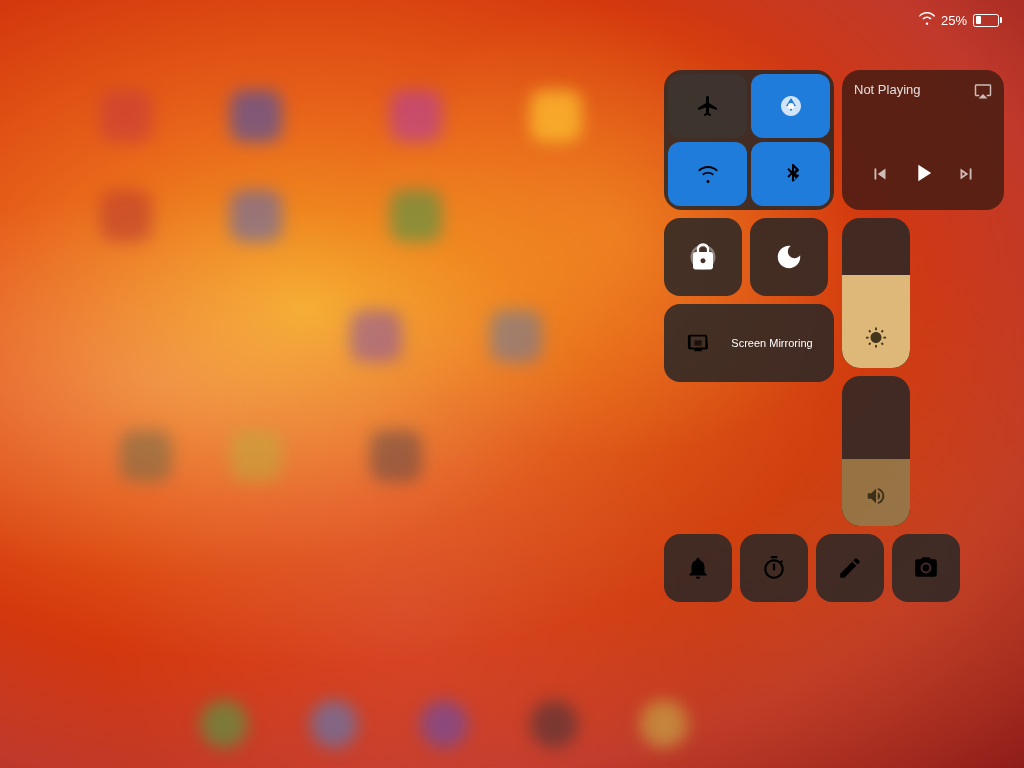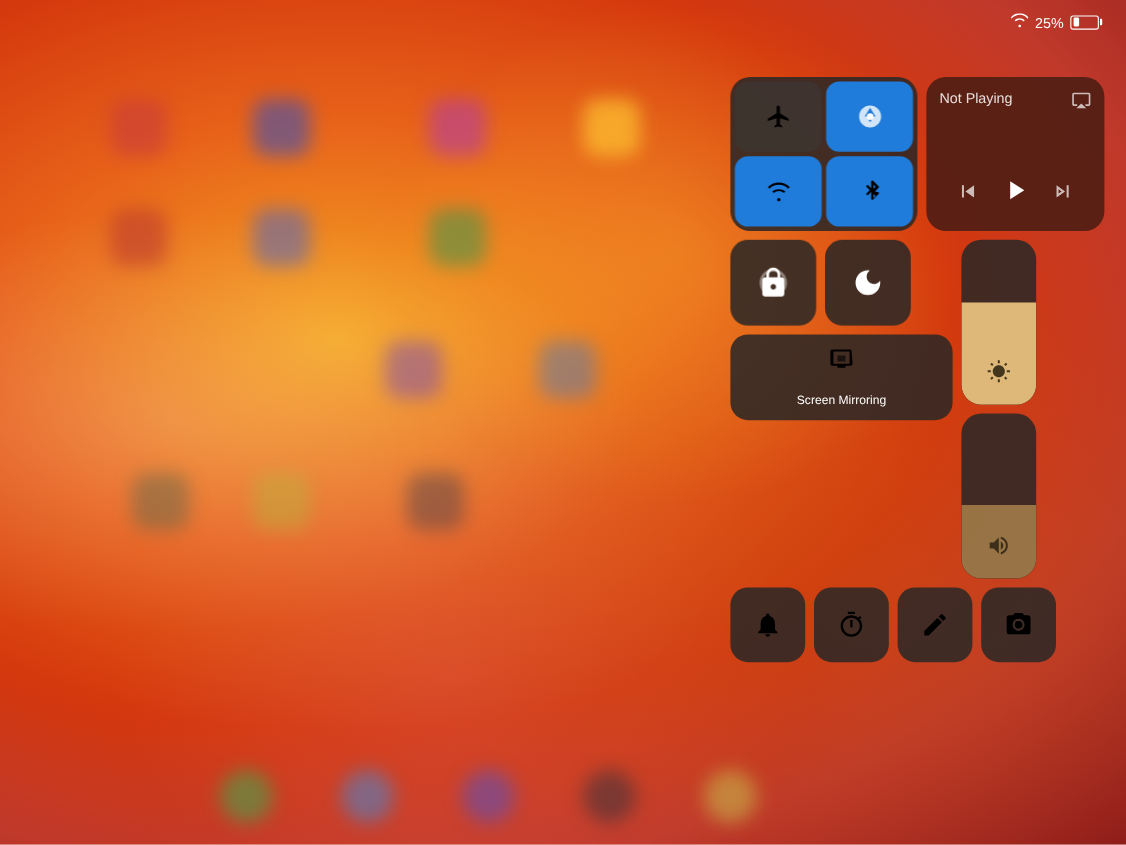--- a/index.html
+++ b/index.html
@@ -233,25 +233,24 @@
 
     .slider-icon {
       position: relative;
       z-index: 2;
       color: rgba(50, 40, 20, 0.9);
       font-size: 18px;
     }
 
     
     .screen-mirror-tile {
-      width: 202px;
+      width: 170px;
       height: 78px;
       border-radius: 16px;
       display: flex;
-      flex-direction: column;
       align-items: center;
       justify-content: center;
       cursor: pointer;
       background: rgba(45, 40, 38, 0.88);
       gap: 20px;
     }
 
     .bottom-row-tile {
       width: 68px;
       height: 68px;

